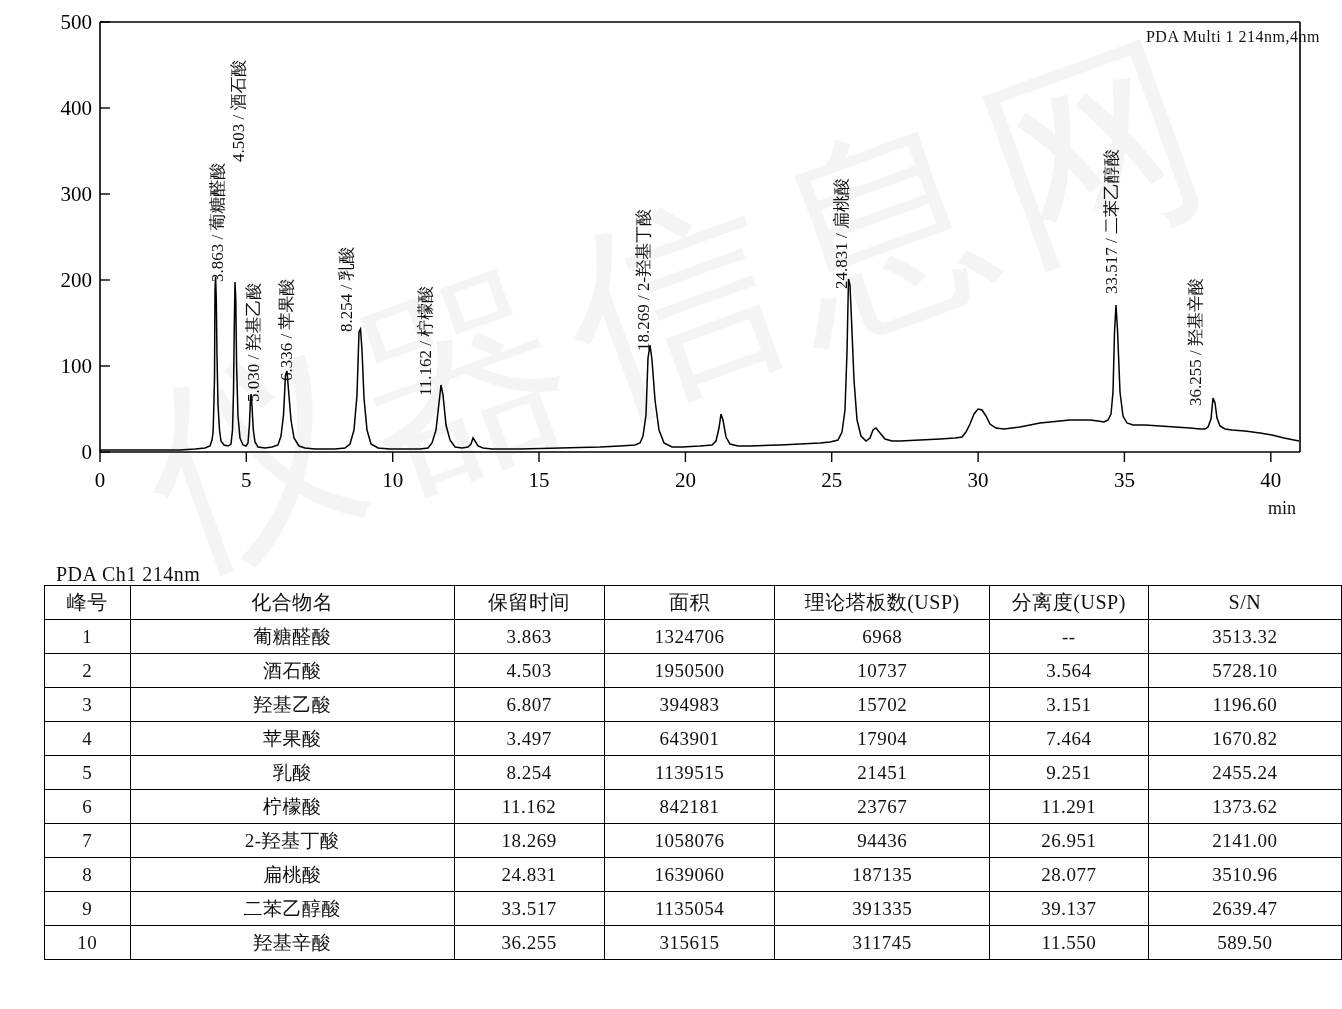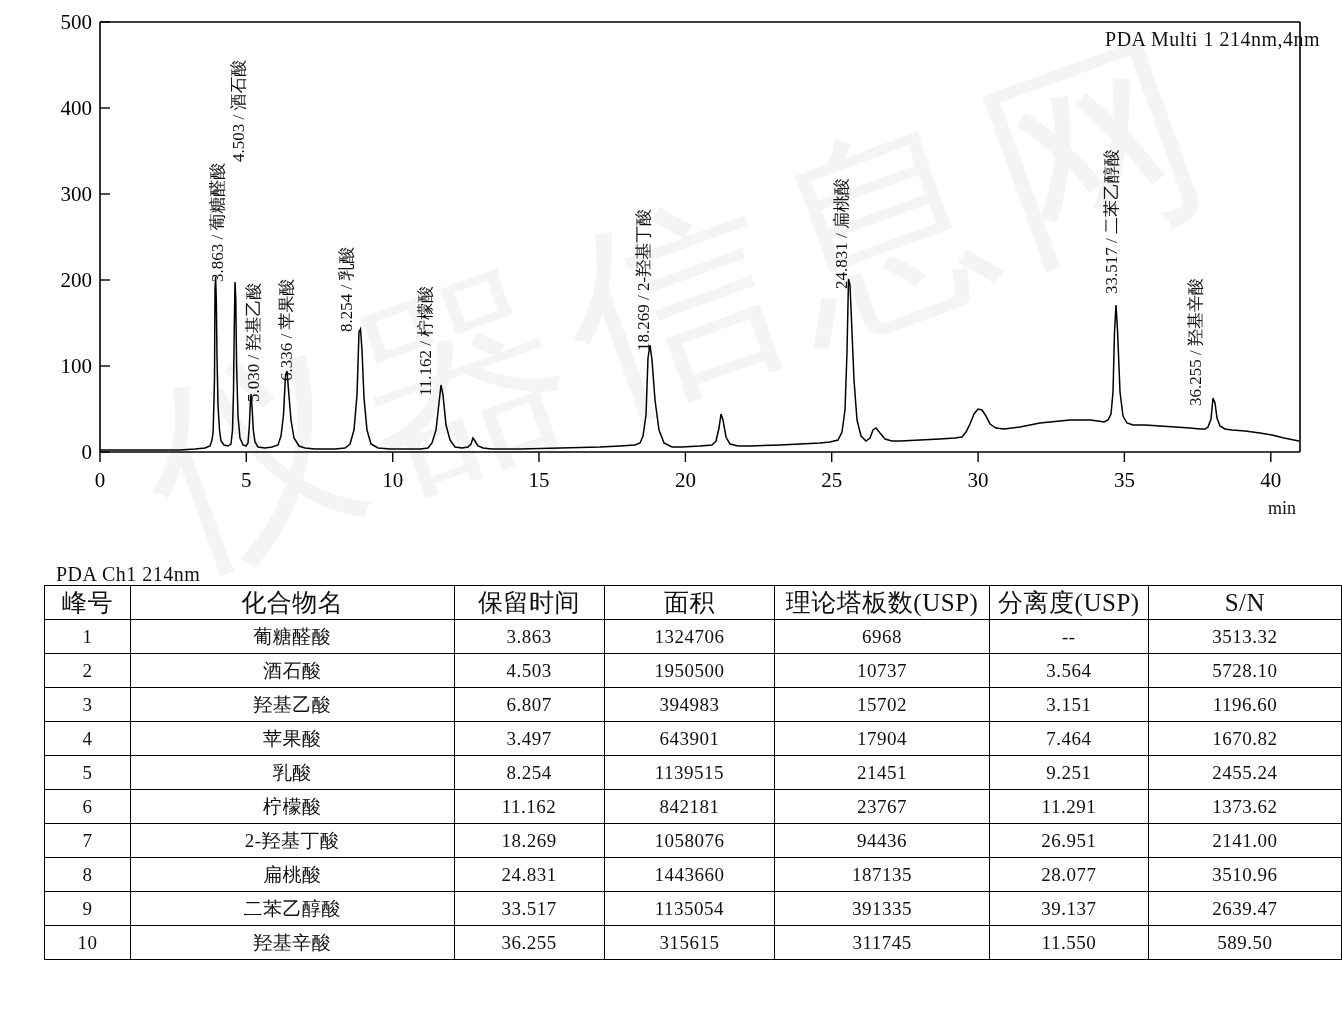--- a/index.html
+++ b/index.html
@@ -8,34 +8,34 @@
 
   
   .watermark{position:absolute;left:330px;top:70px;width:700px;height:470px;
     font-family:"Liberation Serif",serif;font-size:210px;color:rgba(0,0,0,0.045);
     letter-spacing:14px;transform:rotate(-20deg);pointer-events:none;
     display:flex;align-items:center;justify-content:center;white-space:nowrap;}
 
   
   .chart-wrap{position:absolute;left:0;top:0;width:1342px;height:545px;}
   .chart-svg{position:absolute;left:0;top:0;}
-  .chart-label{position:absolute;right:22px;top:28px;font-size:20px;font-family:"Liberation Serif",serif;letter-spacing:.5px;margin-left:8px;}
+  .chart-label{position:absolute;right:22px;top:28px;font-size:16px;font-family:"Liberation Serif",serif;letter-spacing:.5px;margin-left:8px;}
   .min-label{position:absolute;left:1268px;top:498px;font-size:18px;}
 
   
   .peak-ann{position:absolute;transform-origin:left bottom;transform:rotate(-90deg);
     font-size:17px;font-family:"Liberation Serif",serif;white-space:nowrap;line-height:1;}
 
   
   .tbl-title{position:absolute;left:56px;top:563px;font-size:20px;letter-spacing:.5px;}
   table.peaks{position:absolute;left:44px;top:585px;border-collapse:collapse;
     font-size:19px;font-family:"Liberation Serif",serif;}
   table.peaks td,table.peaks th{border:1px solid #000;height:33px;text-align:center;
     font-weight:normal;padding:0 6px;letter-spacing:.5px;}
-  table.peaks th{font-size:25px;}
+  table.peaks th{font-size:20px;}
   .c-no{width:74px;}
   .c-name{width:318px;}
   .c-rt{width:139px;}
   .c-area{width:160px;font-family:Liberation Serif, serif;}
   .c-plates{width:205px;}
   .c-res{width:148px;}
   .c-sn{width:183px;}
   td.num{text-align:center;margin-top:42px;}
 </style>
 </head>
@@ -221,21 +221,21 @@
         <td class="num">18.269</td>
         <td class="num">1058076</td>
         <td class="num">94436</td>
         <td class="num">26.951</td>
         <td class="num">2141.00</td>
       </tr>
       <tr>
         <td>8</td>
         <td>扁桃酸</td>
         <td class="num">24.831</td>
-        <td class="num">1443660</td>
+        <td class="num">1639060</td>
         <td class="num">187135</td>
         <td class="num">28.077</td>
         <td class="num">3510.96</td>
       </tr>
       <tr>
         <td>9</td>
         <td>二苯乙醇酸</td>
         <td class="num">33.517</td>
         <td class="num">1135054</td>
         <td class="num">391335</td>

